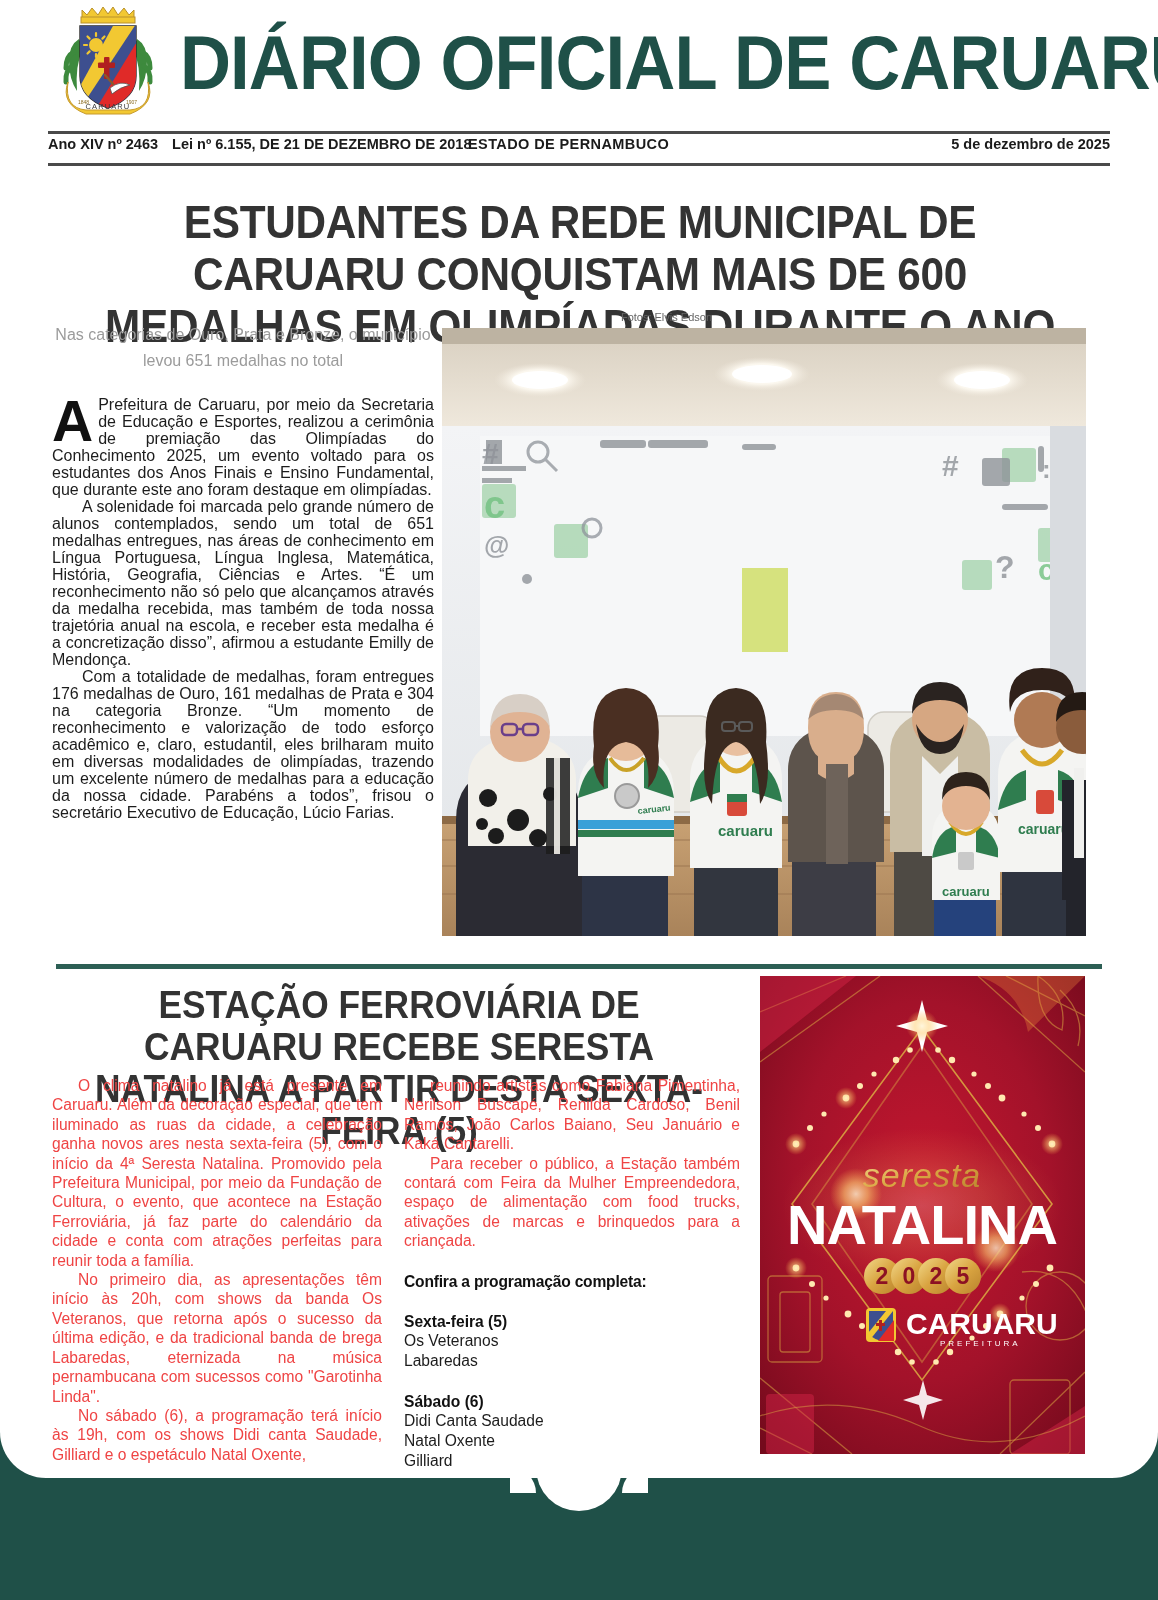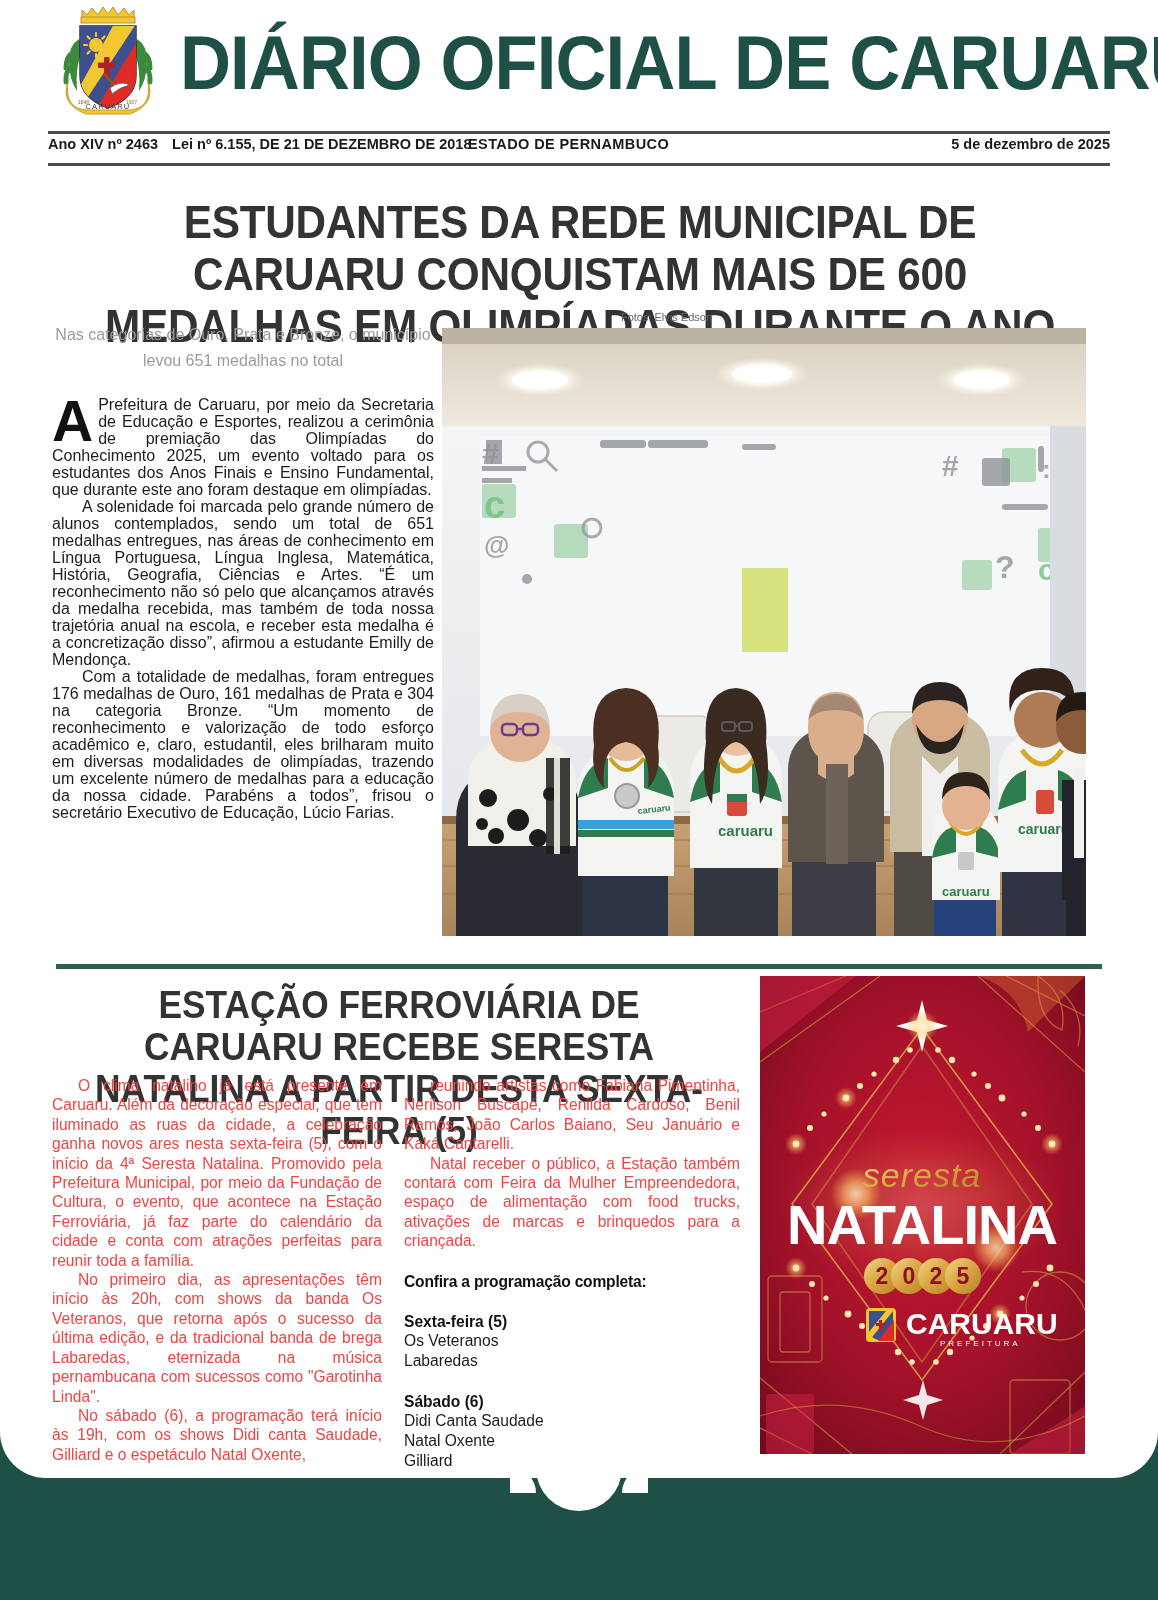--- a/index.html
+++ b/index.html
@@ -467,21 +467,21 @@
       <div class="body2">
         <p>O clima natalino já está presente em Caruaru. Além da decoração especial, que tem iluminado as ruas da cidade, a celebração ganha novos ares nesta sexta-feira (5), com o início da 4ª Seresta Natalina. Promovido pela Prefeitura Municipal, por meio da Fundação de Cultura, o evento, que acontece na Estação Ferroviária, já faz parte do calendário da cidade e conta com atrações perfeitas para reunir toda a família.</p>
         <p>No primeiro dia, as apresentações têm início às 20h, com shows da banda Os Veteranos, que retorna após o sucesso da última edição, e da tradicional banda de brega Labaredas, eternizada na música pernambucana com sucessos como "Garotinha Linda".</p>
         <p>No sábado (6), a programação terá início às 19h, com os shows Didi canta Saudade, Gilliard e o espetáculo Natal Oxente,</p>
       </div>
     </div>
 
     <div class="art2-colB">
       <div class="body2">
         <p>reunindo artistas como Fabiana Pimentinha, Nerilson Buscapé, Renilda Cardoso, Benil Ramos, João Carlos Baiano, Seu Januário e Kaká Cantarelli.</p>
-        <p>Natal receber o público, a Estação também contará com Feira da Mulher Empreendedora, espaço de alimentação com food trucks, ativações de marcas e brinquedos para a criançada.</p>
+        <p>Para receber o público, a Estação também contará com Feira da Mulher Empreendedora, espaço de alimentação com food trucks, ativações de marcas e brinquedos para a criançada.</p>
       </div>
       <div class="sched-head">Confira a programação completa:</div>
 
       <div class="sched-day">Sexta-feira (5)</div>
       <div class="sched-item">Os Veteranos</div>
       <div class="sched-item">Labaredas</div>
 
       <div class="sched-day">Sábado (6)</div>
       <div class="sched-item">Didi Canta Saudade</div>
       <div class="sched-item">Natal Oxente</div>

